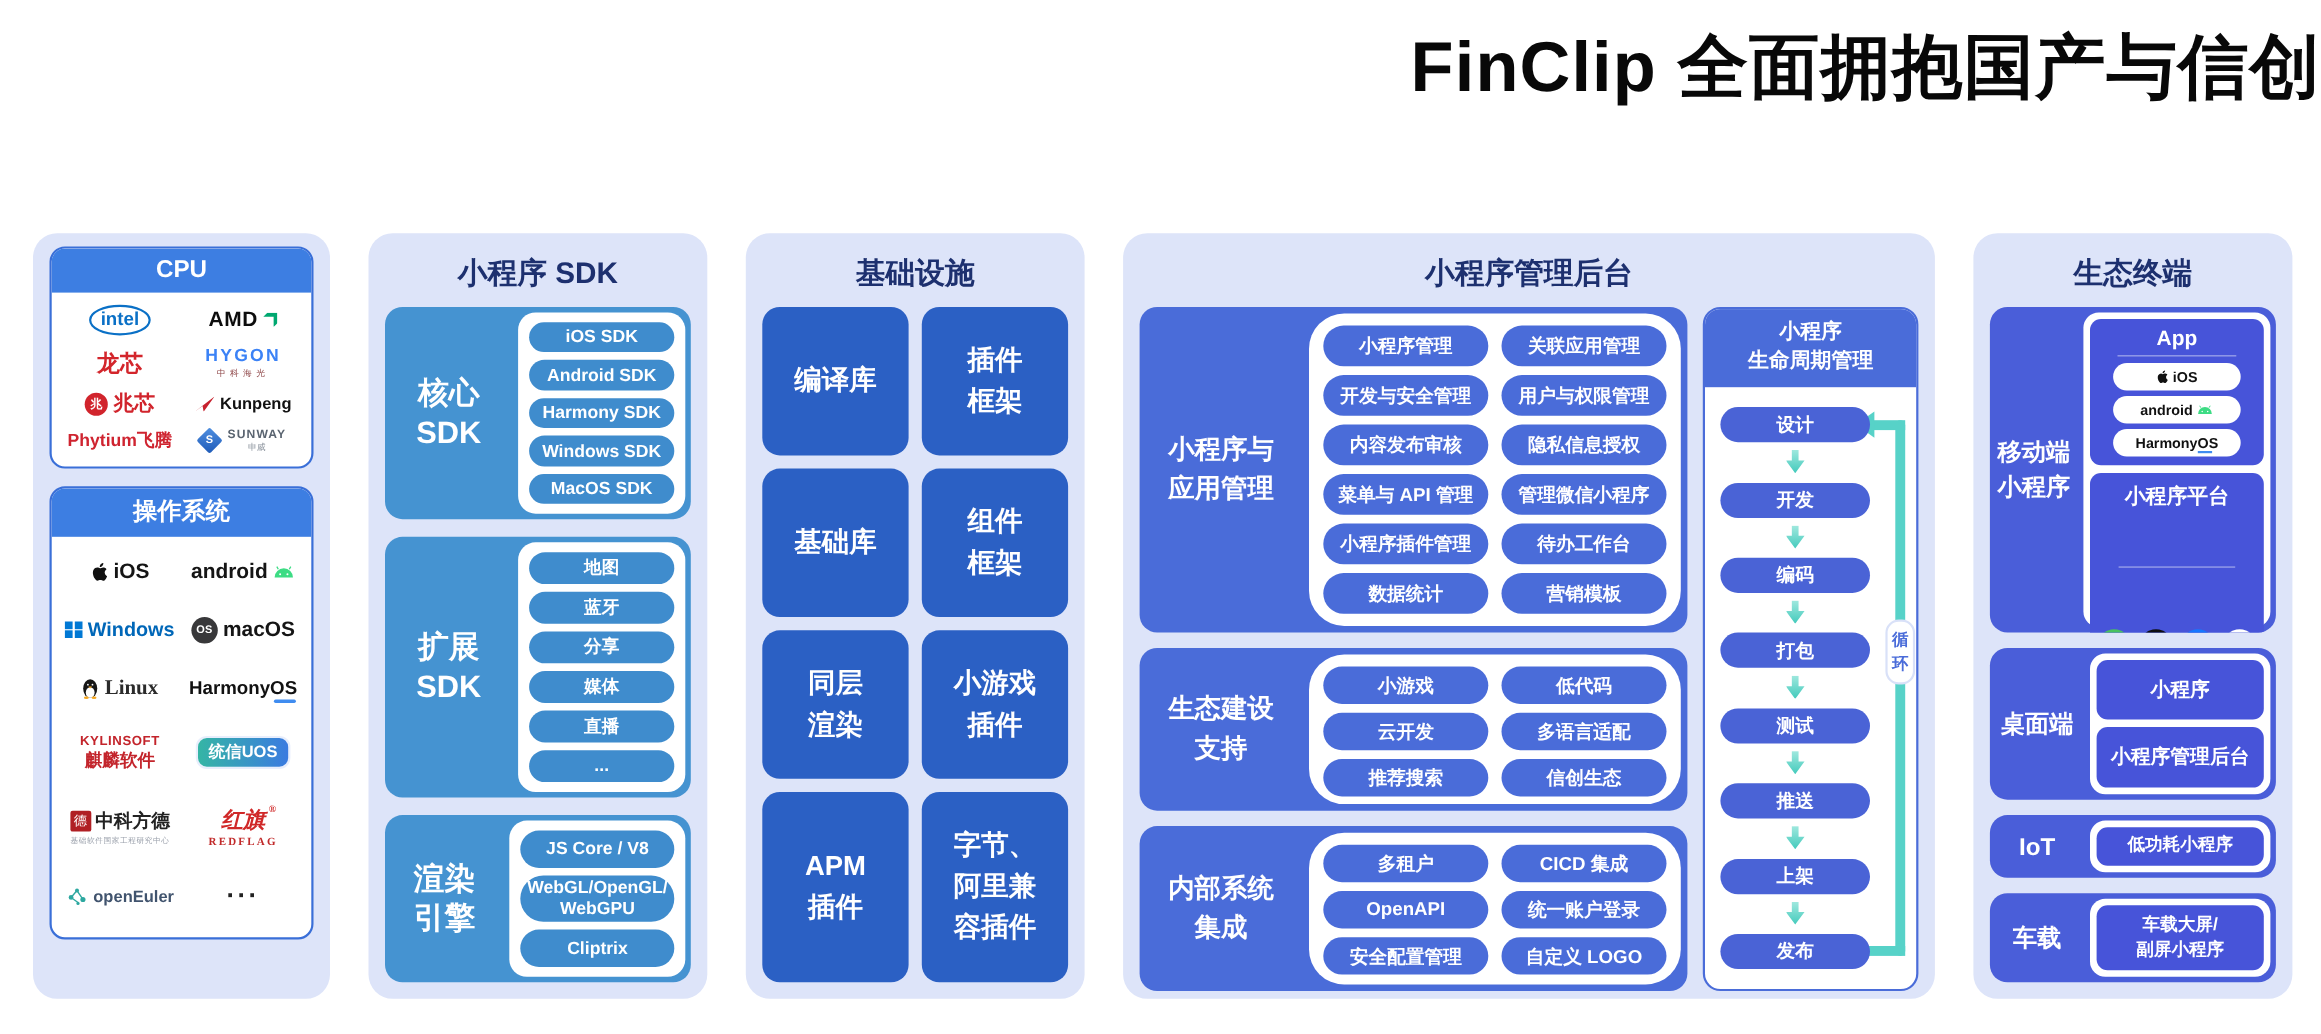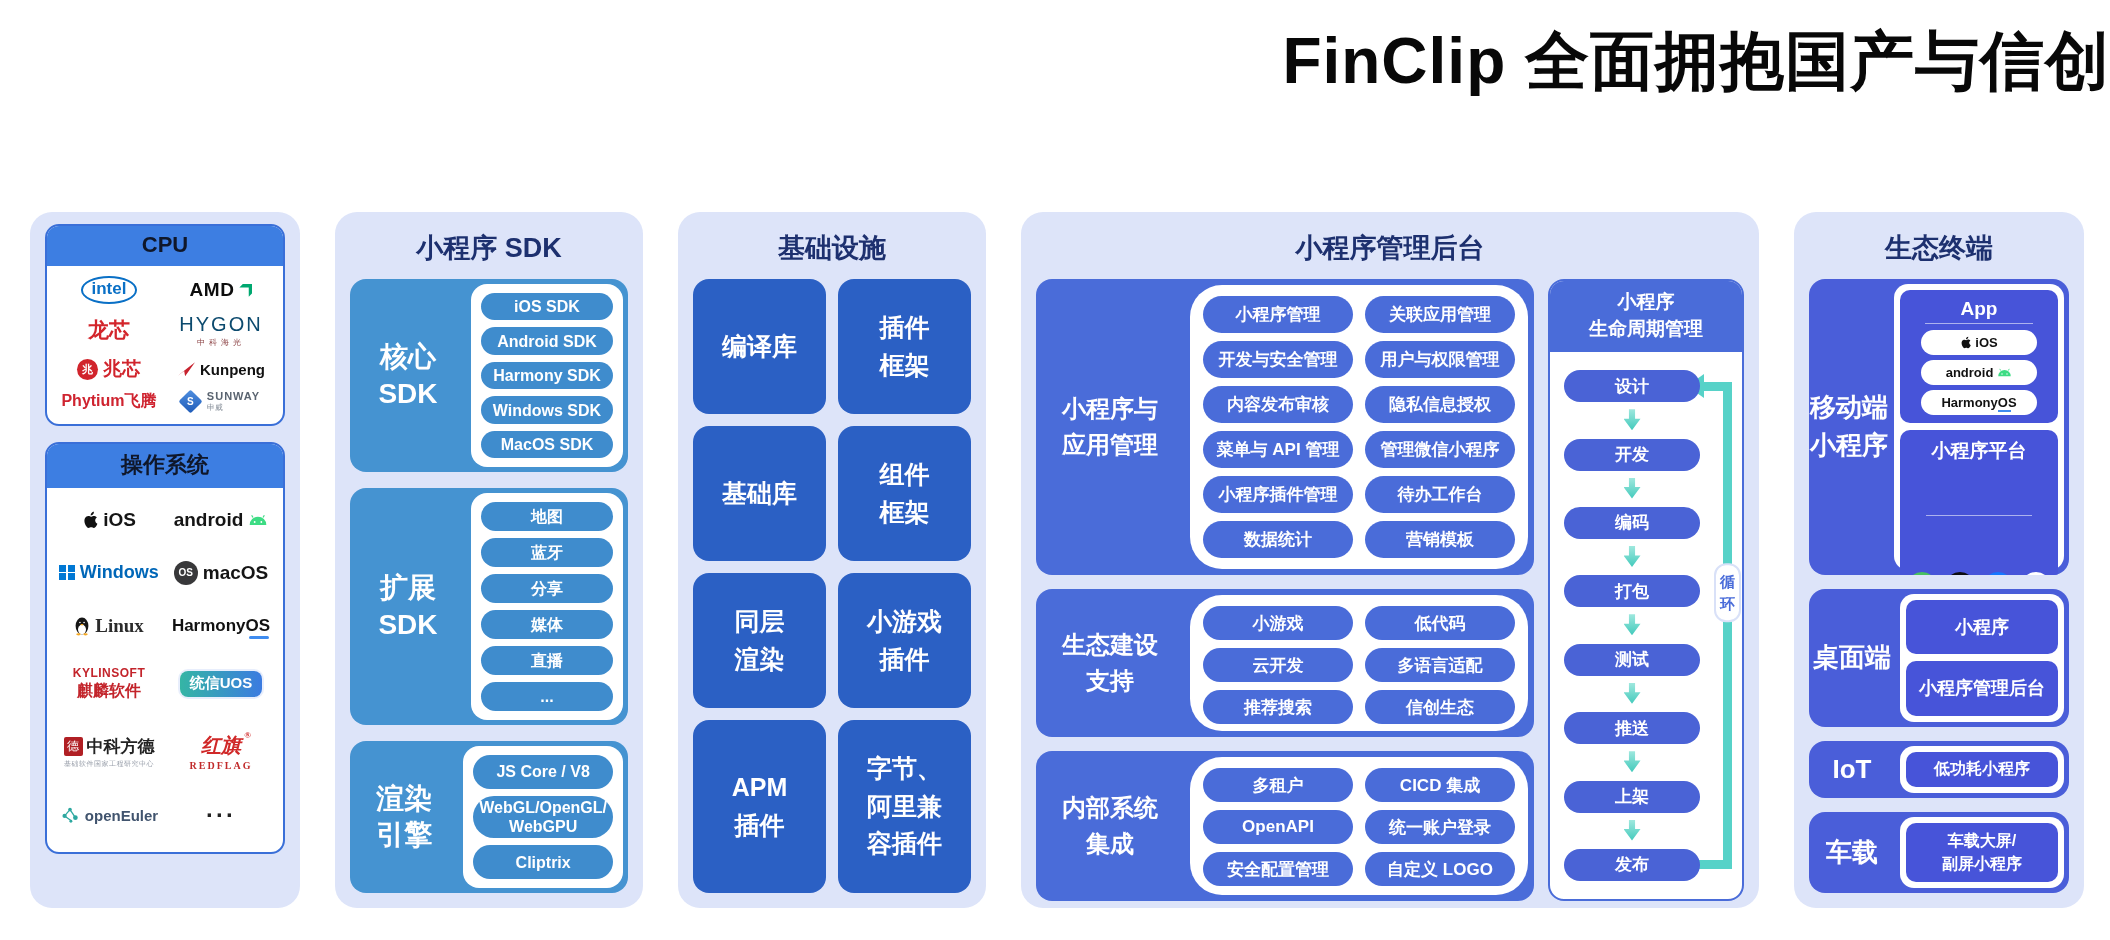--- a/index.html
+++ b/index.html
@@ -9,45 +9,45 @@
   .page-title { position:absolute; top:18px; left:0; width:100%; text-align:right;
     font-size:64px; font-weight:900; color:#080808; letter-spacing:1px; }
 
   .panels { position:absolute; left:30px; top:212px; height:696px; display:flex; gap:35px; }
   .panel { background:#dde4f9; border-radius:22px; padding:12px 15px 15px; display:flex; flex-direction:column; }
   .panel-title { font-size:27px; font-weight:800; color:#1d306f; text-align:center; margin:6px 0 13px; flex:0 0 auto; }
 
   
   .p-eco { width:270px; }
   .eco-card { border:2.5px solid #3a6fd8; border-radius:14px; background:#fff; overflow:hidden; display:flex; flex-direction:column; }
-  .eco-card-header { background:#3d7ee2; color:#0f172a; font-size:22px; font-weight:800; text-align:center; padding:6px 0 8px; }
+  .eco-card-header { background:#3d7ee2; color:#ffffff; font-size:22px; font-weight:800; text-align:center; padding:6px 0 8px; }
   .card-cpu { height:202px; }
   .card-os { height:412px; margin-top:16px; }
   .v-grid { flex:1; display:grid; grid-template-columns:1fr 1fr; align-items:center; justify-items:center; padding:6px 6px 8px; }
   .v-cell { display:flex; align-items:center; justify-content:center; gap:5px; }
   .v-col { flex-direction:column; gap:0; }
 
   .intel-oval { color:#0a70c6; font-size:17px; font-weight:700; border:2px solid #0a70c6; border-radius:50%; padding:1px 9px 3px; }
   .amd-txt { color:#0d0d0d; font-size:19px; font-weight:900; letter-spacing:.5px; }
   .amd-mark { width:13px; height:13px; background:#00a870; display:inline-block;
     clip-path:polygon(28% 0,100% 0,100% 72%,72% 100%,72% 28%,0 28%); }
   .loongson { color:#d3252b; font-size:21px; font-weight:900; }
-  .hygon-main { color:#0c4a6e; font-size:20px; font-weight:400; letter-spacing:2px; }
+  .hygon-main { color:#3b82f6; font-size:16px; font-weight:700; letter-spacing:2px; }
   .hygon-sub { color:#8d4446; font-size:8px; letter-spacing:4px; margin-top:1px; }
   .zx-circle { width:21px; height:21px; border-radius:50%; background:#d1242c; color:#fff; display:inline-flex; align-items:center; justify-content:center; }
   .zx-circle::before { content:"兆"; font-size:11px; font-weight:700; }
   .zx-txt { color:#d1242c; font-size:19px; font-weight:900; }
   .kp-swoosh { display:inline-block; width:18px; height:14px; background:#c7222e; clip-path:polygon(0 100%,100% 0,45% 100%,40% 62%); }
   .kp-txt { color:#111; font-size:15px; font-weight:800; }
   .phytium { color:#cf2430; font-size:16px; font-weight:800; }
   .sw-diamond { width:17px; height:17px; background:linear-gradient(135deg,#4f8fe0,#1f5bb8); transform:rotate(45deg); display:inline-flex; align-items:center; justify-content:center; border-radius:2px; margin-right:3px; }
   .sw-diamond::before { content:"S"; color:#fff; font-size:10px; font-weight:800; transform:rotate(-45deg); }
   .sw-col { display:inline-flex; flex-direction:column; line-height:1; }
   .sw-main { color:#5a6470; font-size:11px; font-weight:800; letter-spacing:1px; }
-  .sw-sub { color:#8a929c; font-size:8px; margin-top:2px; }
+  .sw-sub { color:#8a929c; font-size:8px; margin-top:2px;text-align:center; }
 
   .apple-svg { width:16px; height:18px; display:inline-block; }
   .os-txt { color:#151515; font-size:19px; font-weight:700; }
   .android-svg { width:20px; height:12px; display:inline-block; }
   .win-icon { display:inline-grid; grid-template-columns:7px 7px; grid-template-rows:7px 7px; gap:1.5px; }
   .win-icon i { background:#0078d4; }
   .win-txt { color:#0067b8; font-size:18px; font-weight:700; }
   .mac-circle { width:24px; height:24px; border-radius:50%; background:#38383a; color:#fff; display:inline-flex; align-items:center; justify-content:center; }
   .mac-circle::before { content:"OS"; font-size:10px; font-weight:700; }
   .tux-svg { width:16px; height:20px; display:inline-block; }
@@ -110,21 +110,21 @@
   .loop-head { position:absolute; top:22px; right:38px; width:0; height:0; border-style:solid; border-width:12px 17px 12px 0; border-color:transparent #57d2c8 transparent transparent; }
   .loop-h-bot { position:absolute; bottom:30px; right:10px; width:48px; height:9px; background:#57d2c8; }
   .loop-badge { position:absolute; right:1px; top:44%; transform:translateY(-50%); width:27px; background:#fff; border:2px solid #d9e1f8; border-radius:12px;
     color:#4a6cd9; font-weight:800; font-size:15px; text-align:center; padding:6px 0; word-break:break-all; line-height:1.45; }
 
   
   .p-term { width:290px; }
   .t-card { background:#4a5ed9; border-radius:16px; display:flex; overflow:hidden; }
   .t-card + .t-card { margin-top:14px; }
   .t-mobile { height:300px; } .t-desk { height:140px; } .t-veh { height:82px; } .t-iot { height:58px; }
-  .t-label { width:86px; color:#fff; font-weight:800; font-size:26px; display:flex; align-items:center; justify-content:center; text-align:center; white-space:pre-line; line-height:1.45; }
+  .t-label { width:86px; color:#fff; font-weight:800; font-size:22px; display:flex; align-items:center; justify-content:center; text-align:center; white-space:pre-line; line-height:1.45; }
   .t-white { flex:1; background:#fff; border-radius:14px; margin:5px; padding:6px; display:flex; flex-direction:column; gap:7px; }
   .t-block { background:#4754d9; border-radius:10px; flex:1; color:#fff; display:flex; flex-direction:column; align-items:center; justify-content:center; }
   .t-block-txt { font-weight:800; font-size:18px; text-align:center; white-space:pre-line; line-height:1.4; }
   .t-block-sm .t-block-txt { font-size:16px; }
   .app-title { color:#fff; font-weight:800; font-size:19px; margin-bottom:3px; }
   .t-divider { width:74%; height:1px; background:rgba(255,255,255,.55); margin-bottom:6px; }
   .app-pill { background:#fff; border-radius:999px; width:80%; height:25px; display:flex; align-items:center; justify-content:center; gap:4px; color:#111; font-size:13px; font-weight:800; }
   .app-pill + .app-pill { margin-top:5px; }
   .apple-sm { width:11px; height:13px; display:inline-block; }
   .android-sm { width:15px; height:9px; display:inline-block; }

